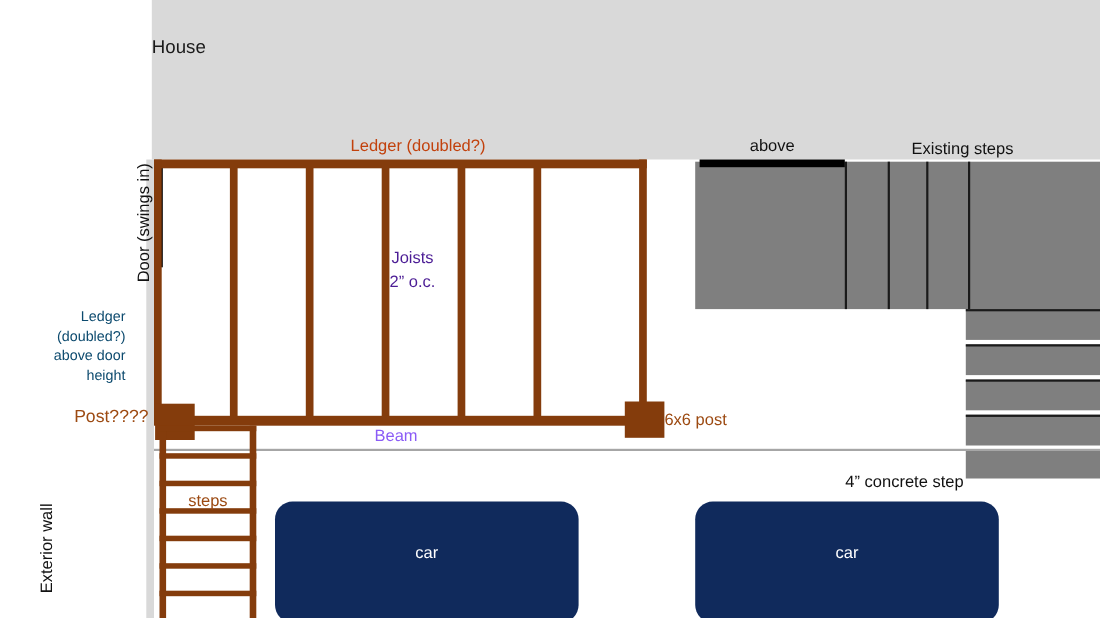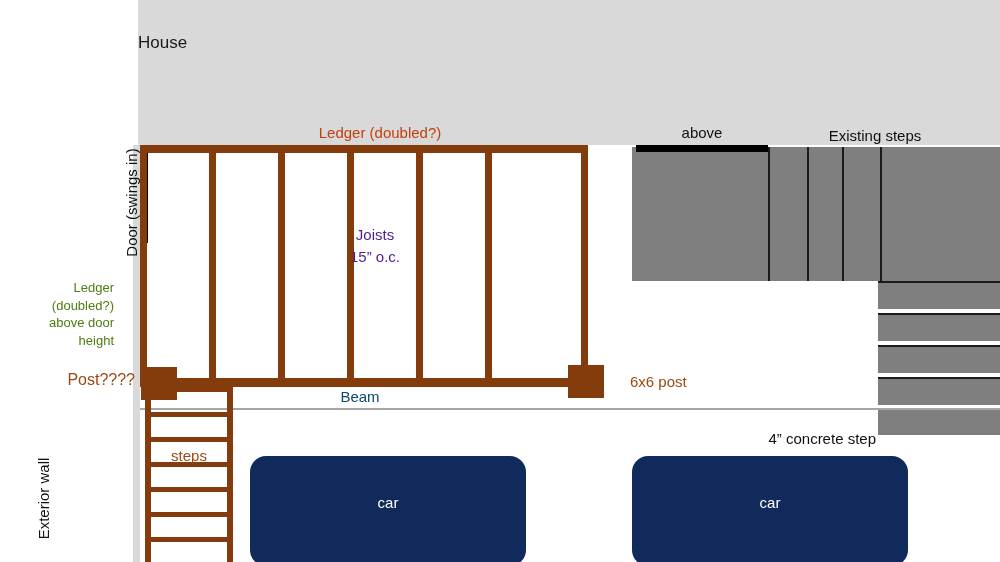--- a/index.html
+++ b/index.html
@@ -69,52 +69,51 @@
     left: 240px; top: 124px; width: 280px;
     text-align: center;
     font-size: 15px;
     color: #c2410c;
   }
   #ledger-note {
     left: 4px; top: 279px; width: 110px;
     text-align: right;
     font-size: 13px;
     line-height: 17.5px;
-    color: #4d7c0f;
+    color: #0c4a6e;
   }
 
   
   .joist { width: 7px; }
 
   #beam-bar {
     left: 140px; top: 378px; width: 448px; height: 9px;
   }
   #beam-label {
     left: 250px; top: 388px; width: 220px;
     text-align: center;
     font-size: 15px;
-    color: #0c4a6e;
+    color: #8b5cf6;
   }
 
   
   .post { width: 36px; height: 33px; }
   #post-left { left: 141px; top: 367px; }
   #post-right { left: 568px; top: 365px; }
   #post-left-label {
     left: 20px; top: 371px; width: 115px;
     text-align: right;
     font-size: 16px;
     color: #9c4a12;
   }
   #post-right-label {
     left: 604px; top: 373px;
     font-size: 15px;
     color: #9c4a12;
     white-space: nowrap;
-    padding-left: 26px;
   }
 
   #joists-label {
     left: 300px; top: 224px; width: 150px;
     text-align: center;
     font-size: 15px;
     line-height: 22px;
     color: #4c1d95;
   }
 
@@ -236,21 +235,21 @@
   <div class="abs brown joist" style="left:140px; top:145px; height:235px"></div>
   <div class="abs brown joist" style="left:209px; top:150px; height:230px"></div>
   <div class="abs brown joist" style="left:278px; top:150px; height:230px"></div>
   <div class="abs brown joist" style="left:347px; top:150px; height:230px"></div>
   <div class="abs brown joist" style="left:416px; top:150px; height:230px"></div>
   <div class="abs brown joist" style="left:485px; top:150px; height:230px"></div>
   <div class="abs brown joist" style="left:581px; top:145px; height:240px"></div>
 
   <div class="abs" id="joists-label">
     <div>Joists</div>
-    <div>15” o.c.</div>
+    <div>2” o.c.</div>
   </div>
 
   <div class="abs brown" id="beam-bar"></div>
   <div class="abs" id="beam-label">Beam</div>
 
   <div class="abs brown post" id="post-left"></div>
   <div class="abs brown post" id="post-right"></div>
   <div class="abs" id="post-left-label">Post????</div>
   <div class="abs" id="post-right-label">6x6 post</div>
 

